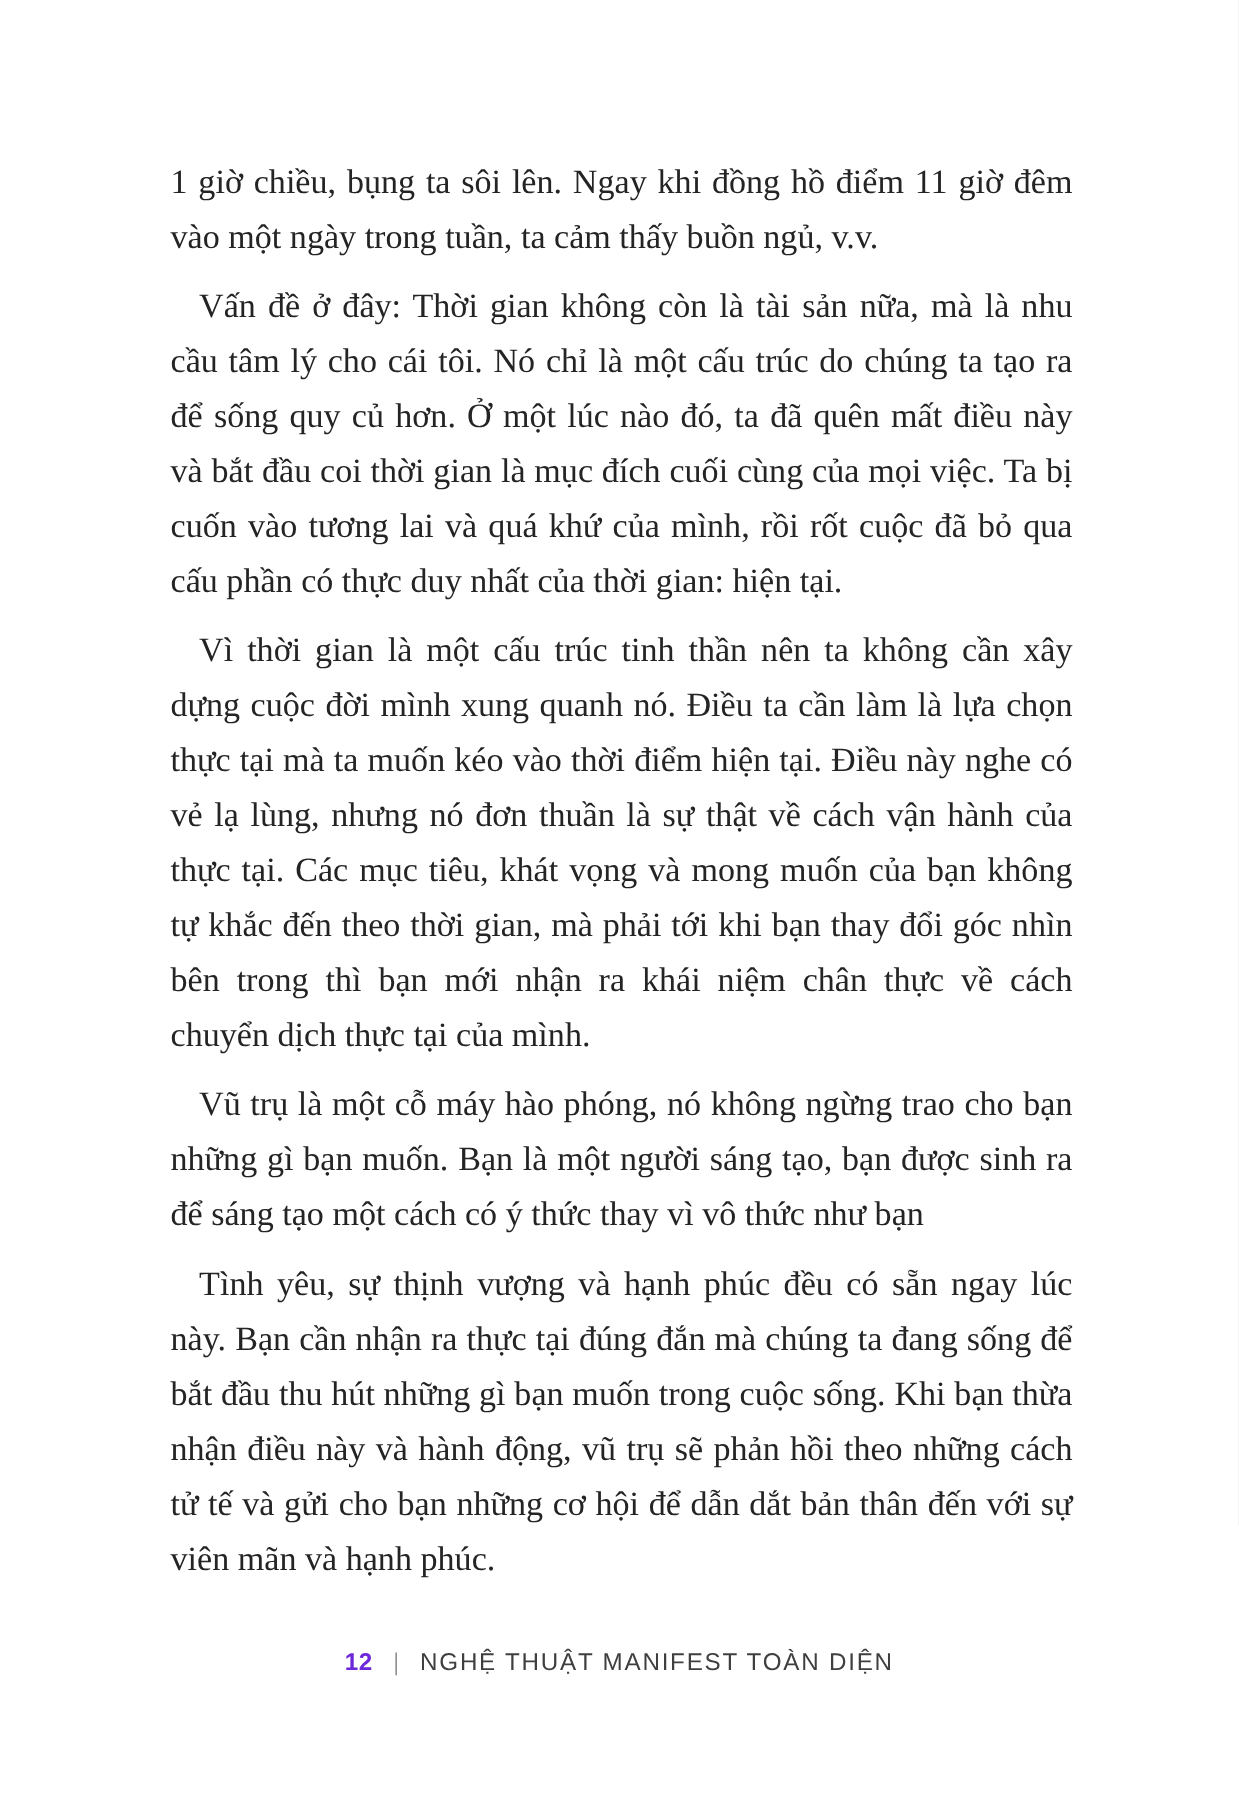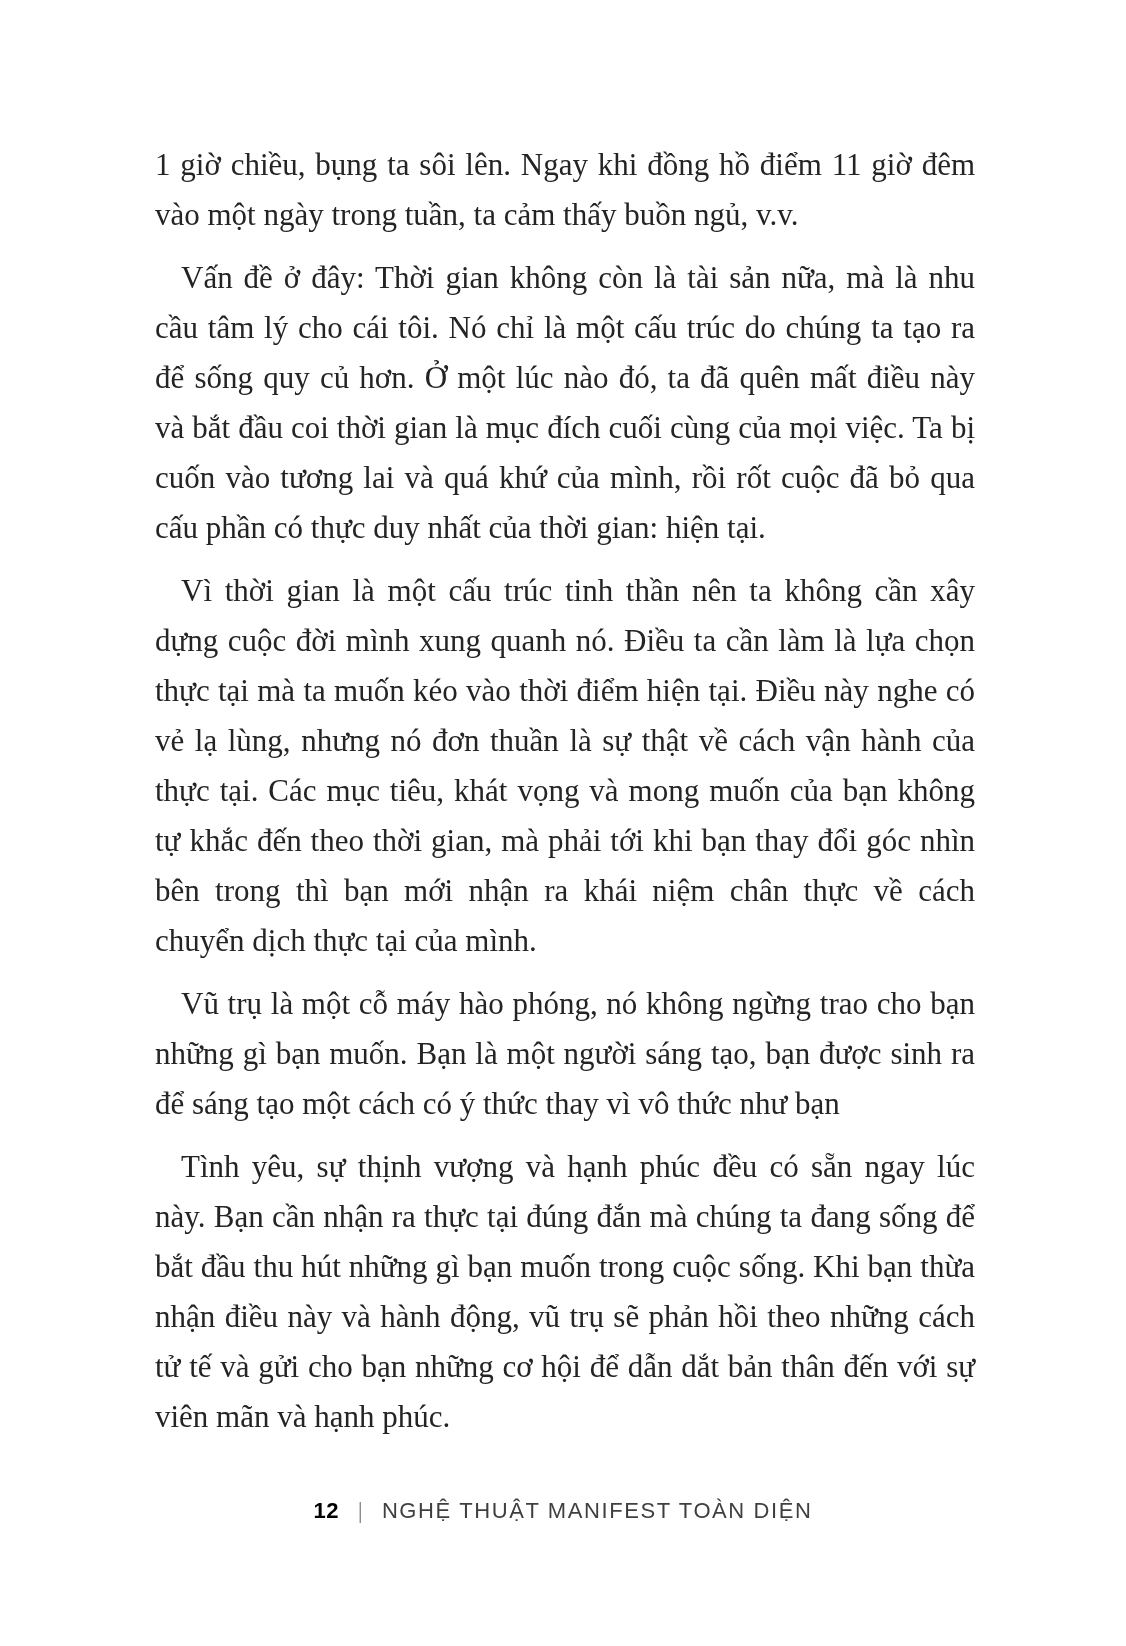--- a/index.html
+++ b/index.html
@@ -43,21 +43,21 @@
     top: 1498px;
     text-align: center;
     font-family: "Liberation Sans", "DejaVu Sans", sans-serif;
     font-size: 22px;
     color: #3f3f3f;
     letter-spacing: 1.2px;
     white-space: nowrap;
   }
   .footer .page-num {
     font-weight: bold;
-    color: #000000;
+    color: #6d28d9;
     letter-spacing: 0.5px;
   }
   .footer .sep {
     display: inline-block;
     margin: 0 18px;
     color: #6a6a6a;
     font-weight: 300;
     transform: scaleX(0.6);
   }
   .footer .book-title {

